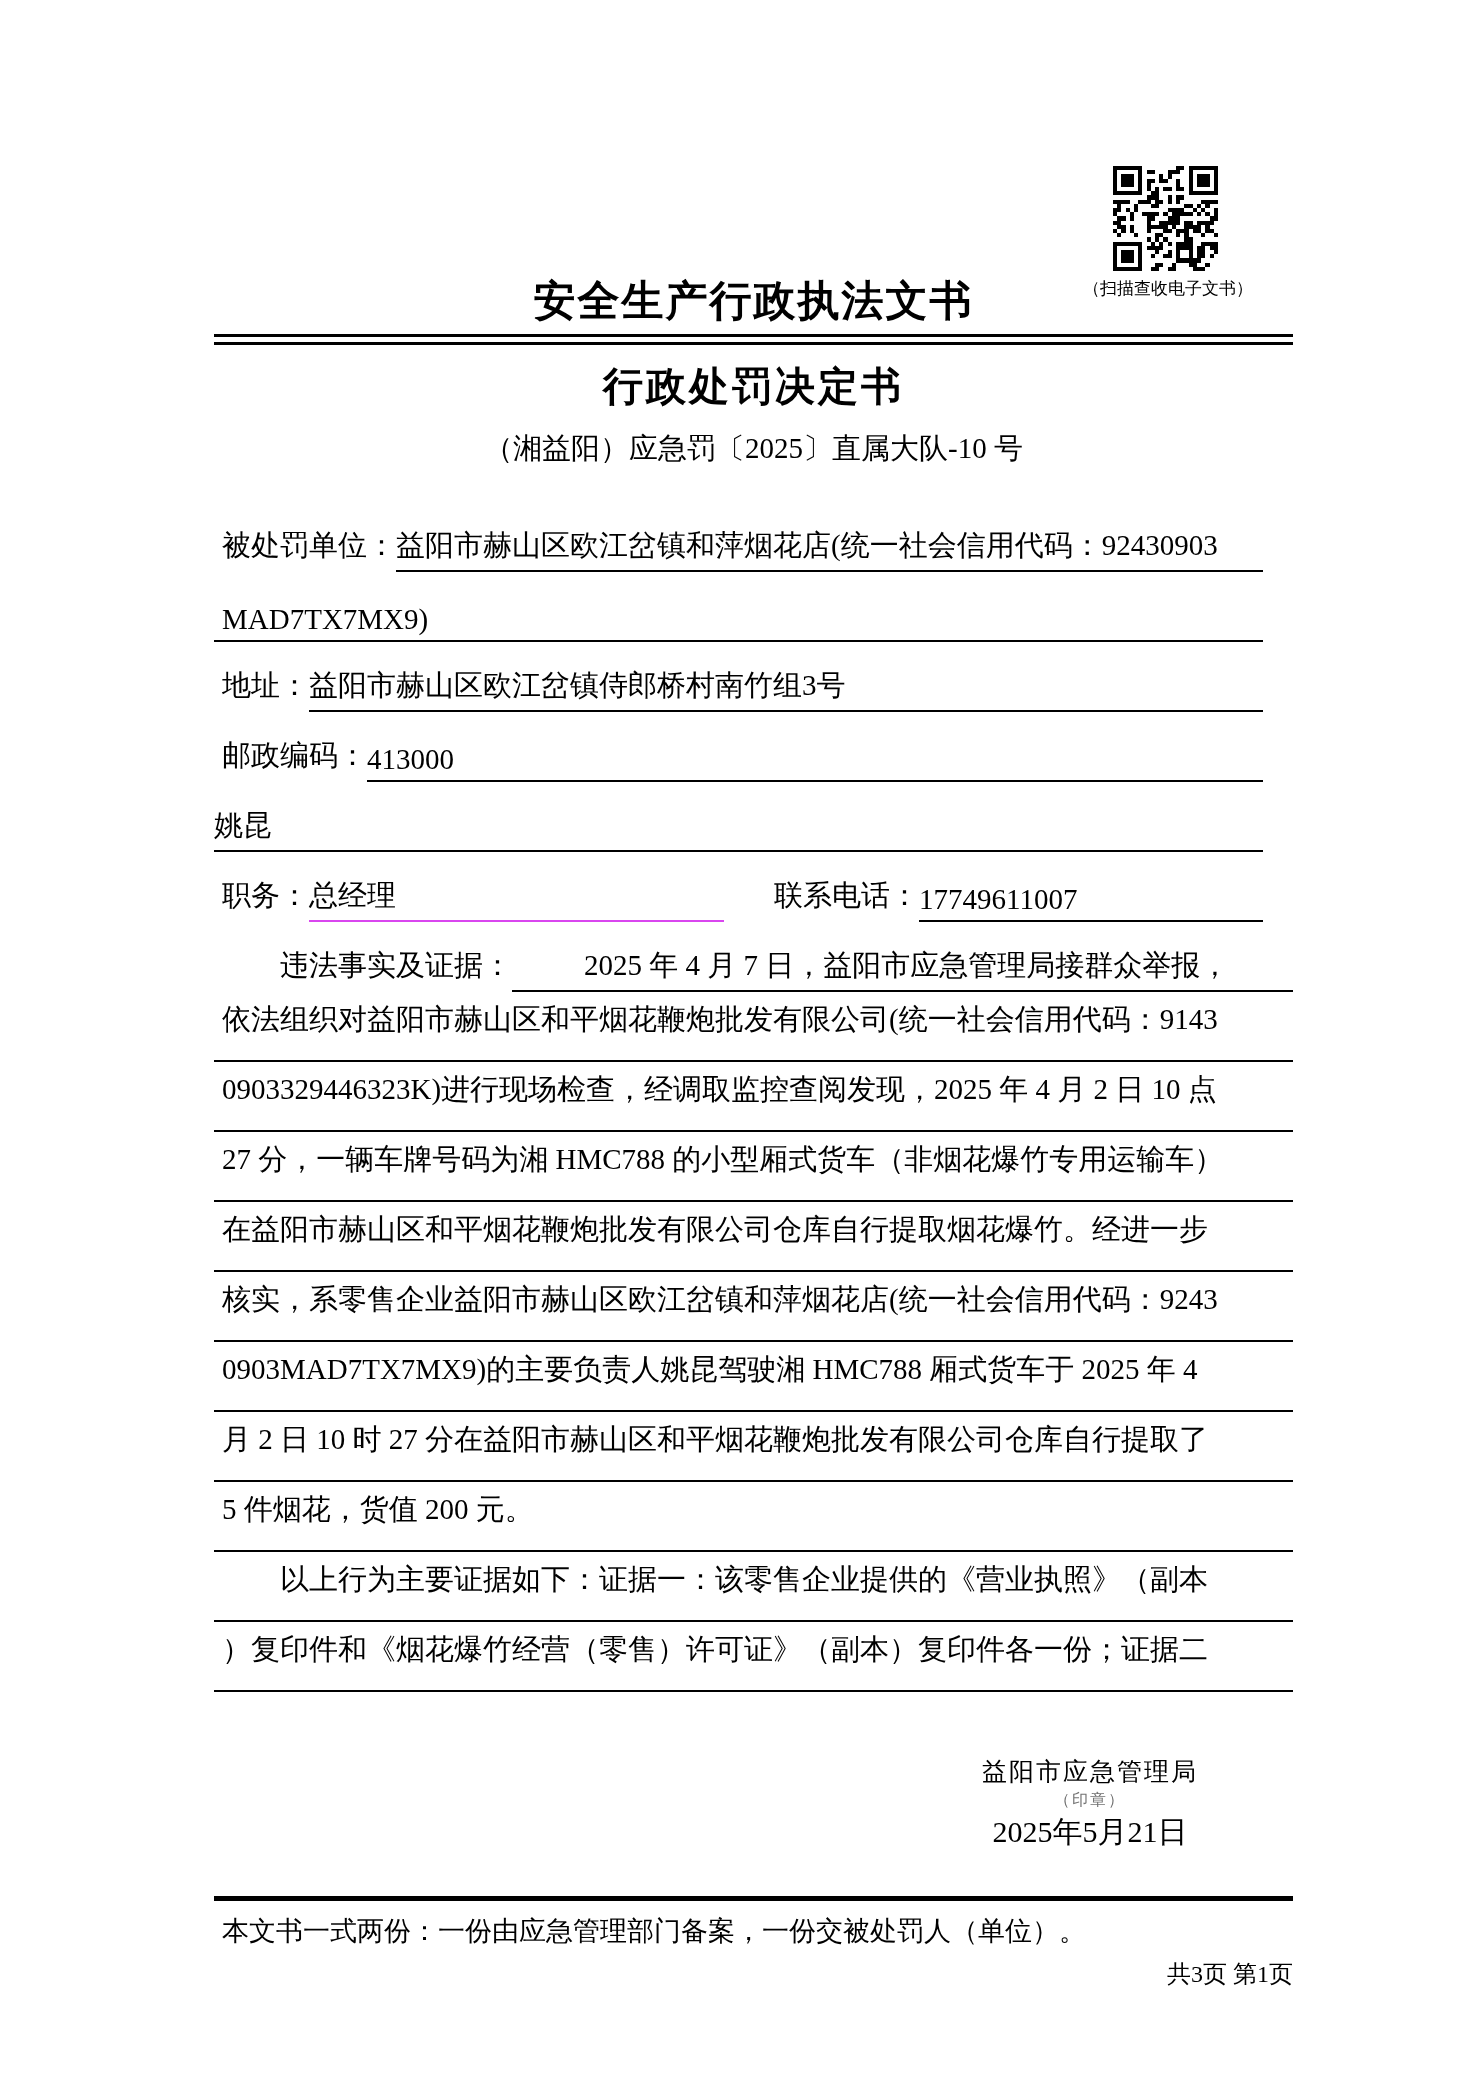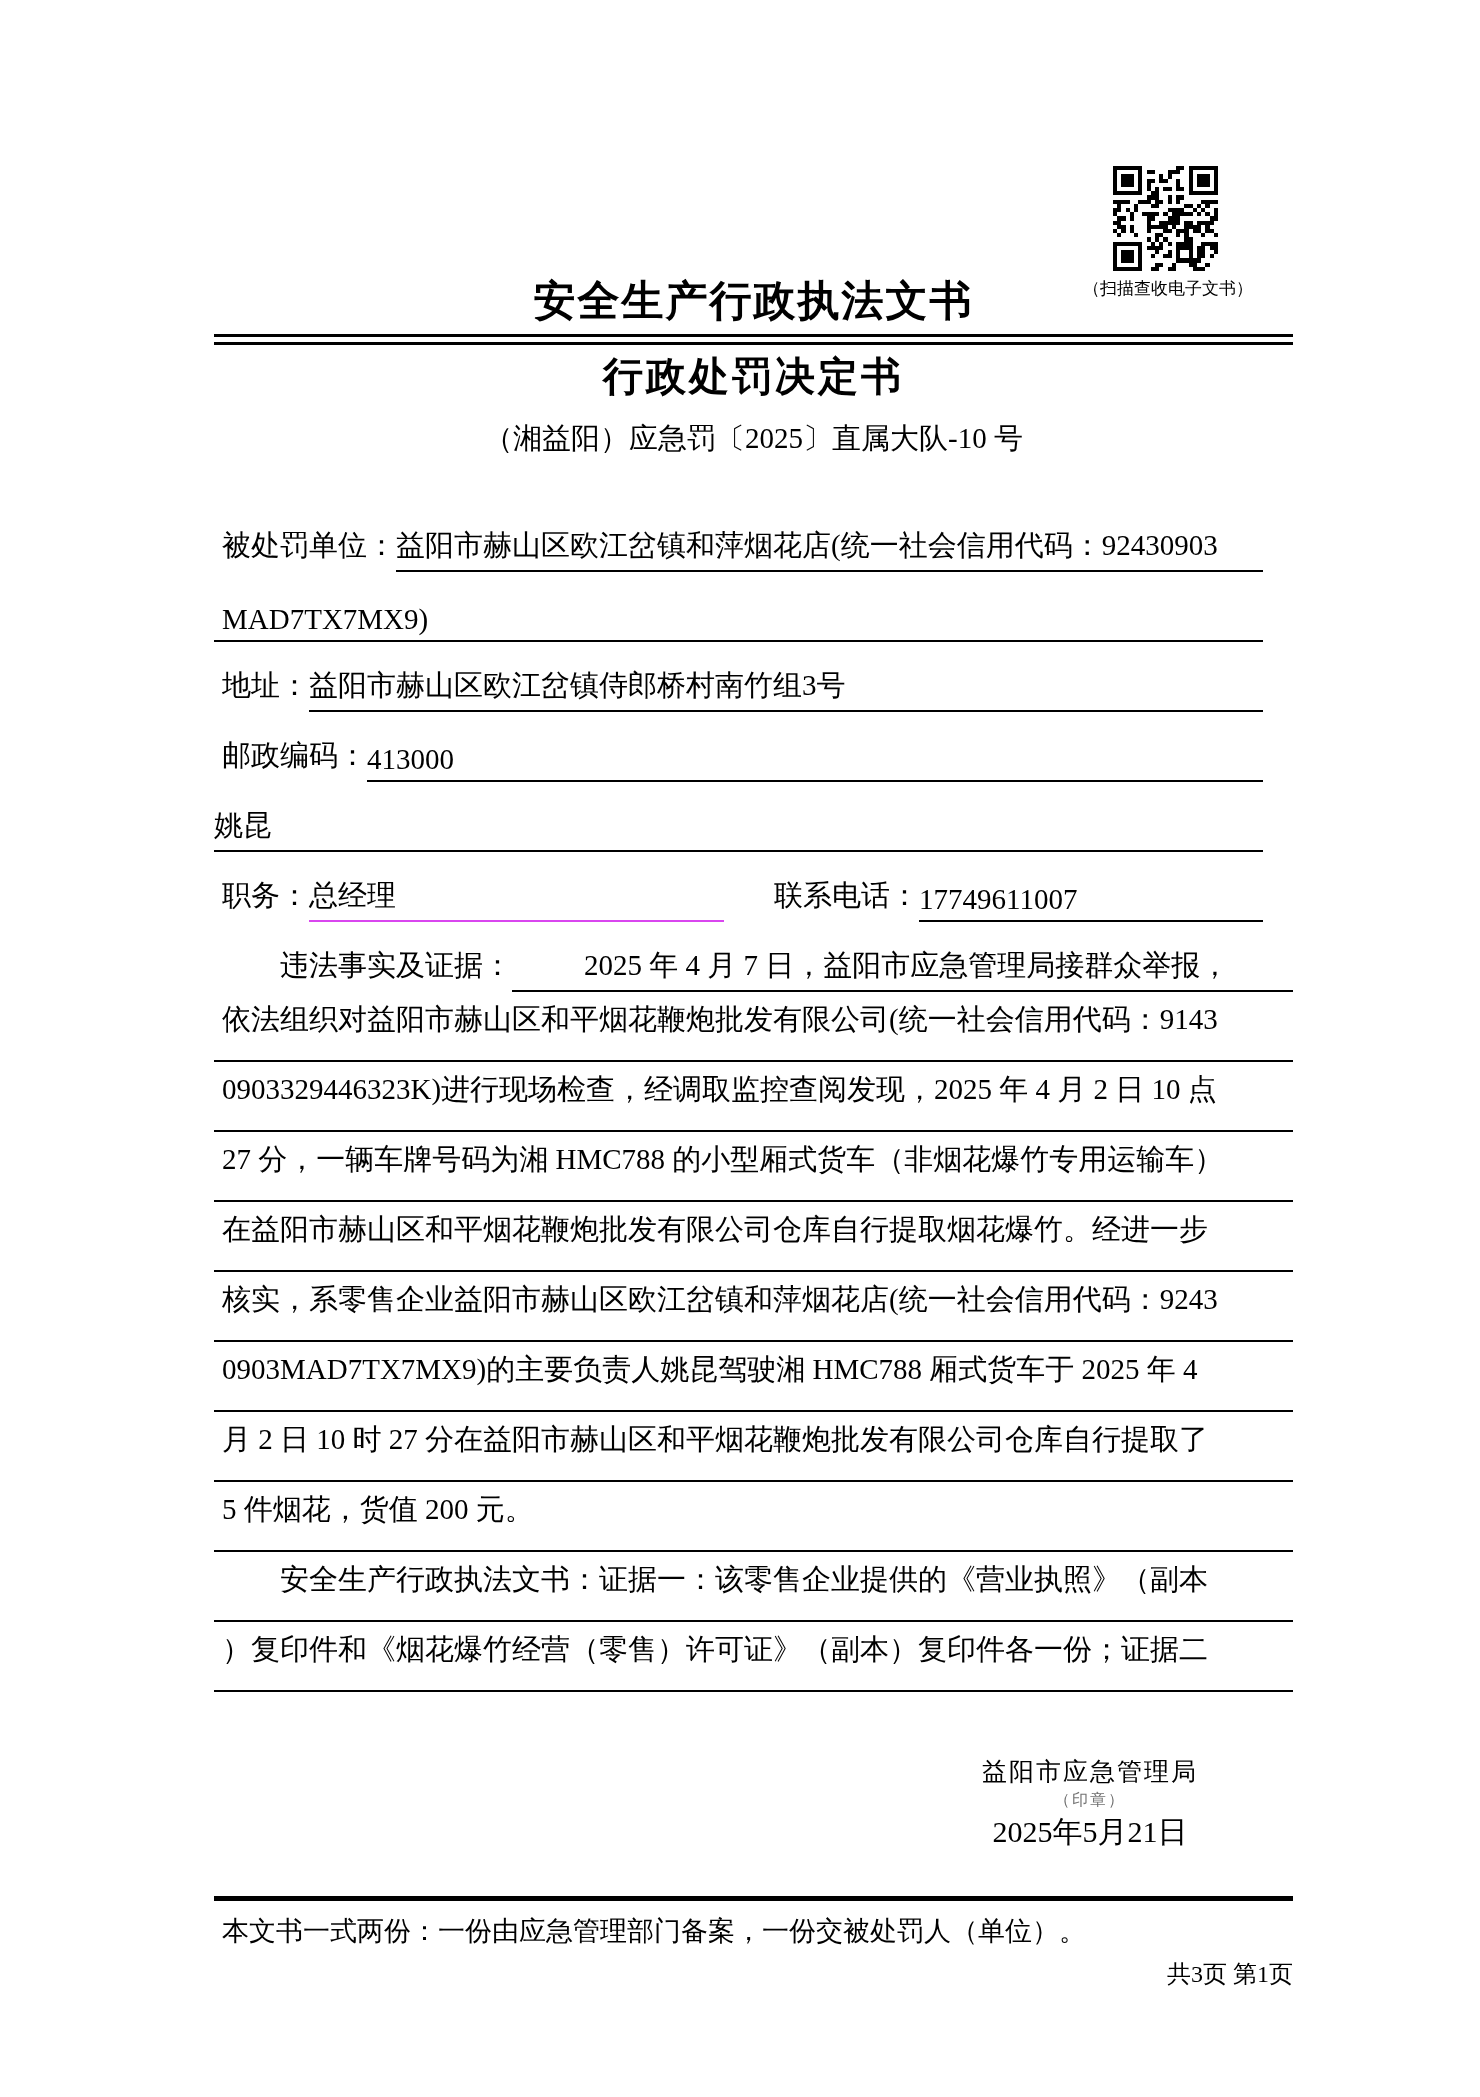--- a/index.html
+++ b/index.html
@@ -11,21 +11,21 @@
     overflow:hidden;
   }
   
   .qr-block{position:absolute;left:1083px;top:166px;width:164px;text-align:center;}
   .qr-box{width:105px;height:105px;margin:0 auto;}
   .qr-caption{font-size:17px;margin-top:6px;letter-spacing:0px;white-space:nowrap;}
   
   .doc-header{position:absolute;left:214px;top:276px;width:1079px;text-align:center;}
   .doc-type{font-size:42px;font-weight:bold;line-height:50px;letter-spacing:2px;}
   .double-rule{margin-top:8px;height:5px;border-top:3px solid #000;border-bottom:3px solid #000;}
-  .doc-title{margin-top:8px;font-size:40px;font-weight:bold;line-height:48px;letter-spacing:3px;}
+  .doc-title{margin-top:18px;font-size:40px;font-weight:bold;line-height:48px;letter-spacing:3px;}
   .doc-number{margin-top:20px;font-size:29px;line-height:34px;}
   
   .form-body{position:absolute;left:214px;top:502px;width:1079px;font-size:29px;}
   .line{height:70px;display:flex;align-items:flex-end;white-space:nowrap;overflow:hidden;box-sizing:border-box;}
   .lbl{padding-bottom:6px;padding-left:8px;flex:0 0 auto;}
   .lbl0{padding-bottom:6px;flex:0 0 auto;}
   .val{flex:1 1 auto;border-bottom:2px solid #000;padding-bottom:4px;min-width:0;}
   .val-fixed{flex:0 0 auto;border-bottom:2px solid #d946ef;padding-bottom:4px;}
   .spacer{flex:0 0 auto;}
   .fl{padding-right:30px;}           
@@ -329,21 +329,21 @@
     <div class="p-row">
       <span class="p-text">0903MAD7TX7MX9)的主要负责人姚昆驾驶湘 HMC788 厢式货车于 2025 年 4</span>
     </div>
     <div class="p-row">
       <span class="p-text">月 2 日 10 时 27 分在益阳市赫山区和平烟花鞭炮批发有限公司仓库自行提取了</span>
     </div>
     <div class="p-row">
       <span class="p-text">5 件烟花，货值 200 元。</span>
     </div>
     <div class="p-row">
-      <span class="p-indent">安全生产行政执法文书：证据一：该零售企业提供的《营业执照》（副本</span>
+      <span class="p-indent">以上行为主要证据如下：证据一：该零售企业提供的《营业执照》（副本</span>
     </div>
     <div class="p-row">
       <span class="p-text">）复印件和《烟花爆竹经营（零售）许可证》（副本）复印件各一份；证据二</span>
     </div>
   </div>
 
   <div class="sign-block">
     <div class="sign-agency">益阳市应急管理局</div>
     <div class="sign-stamp">（印章）</div>
     <div class="sign-date">2025年5月21日</div>

